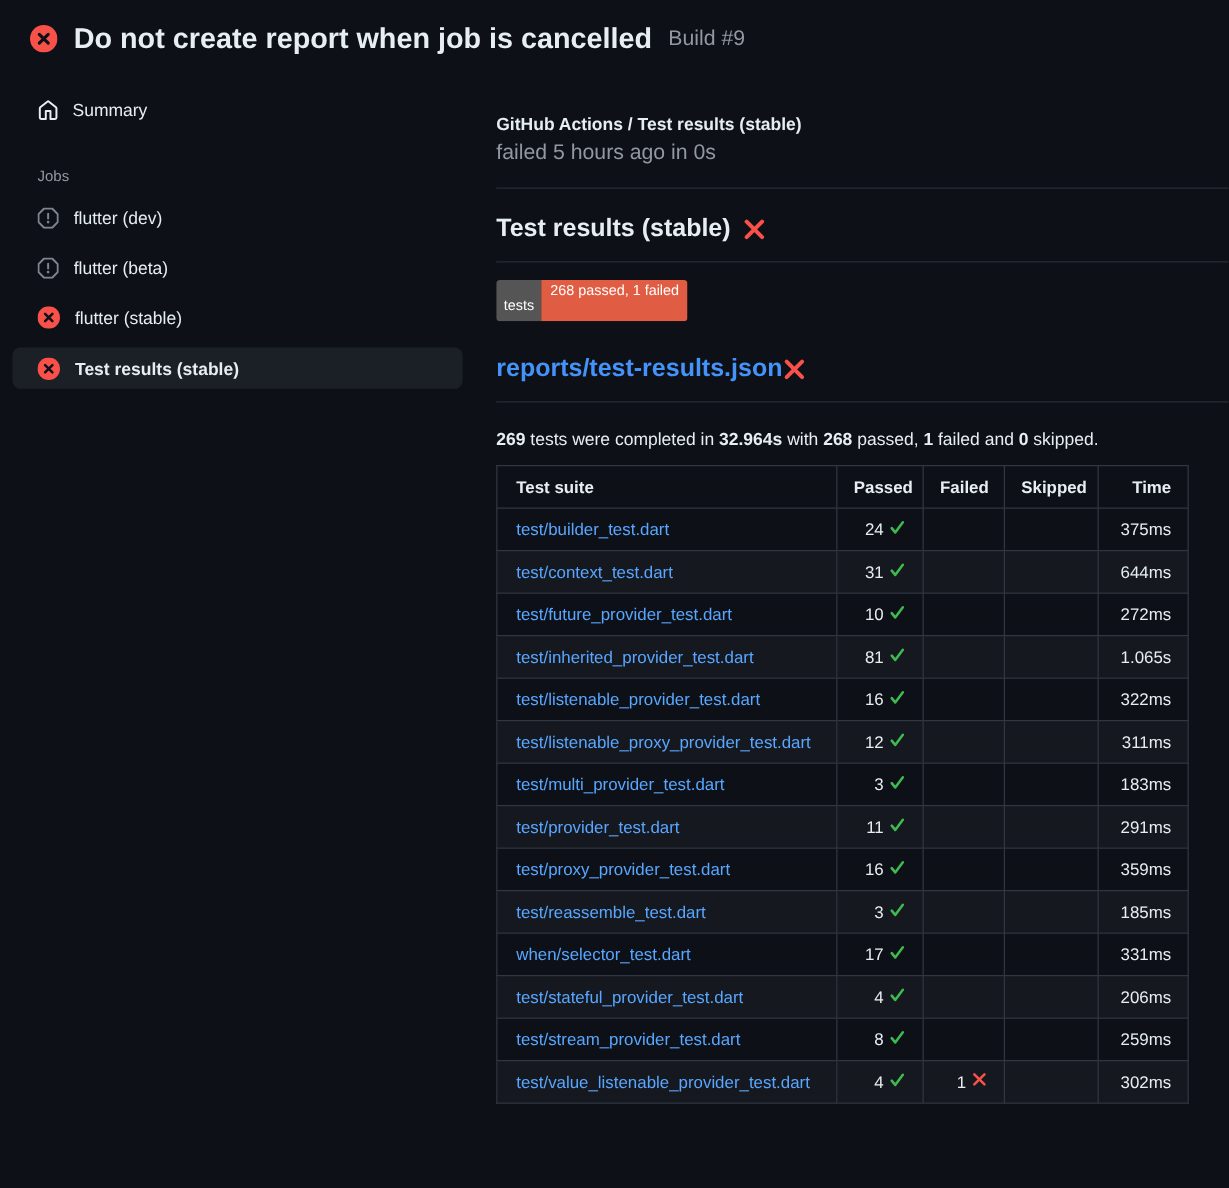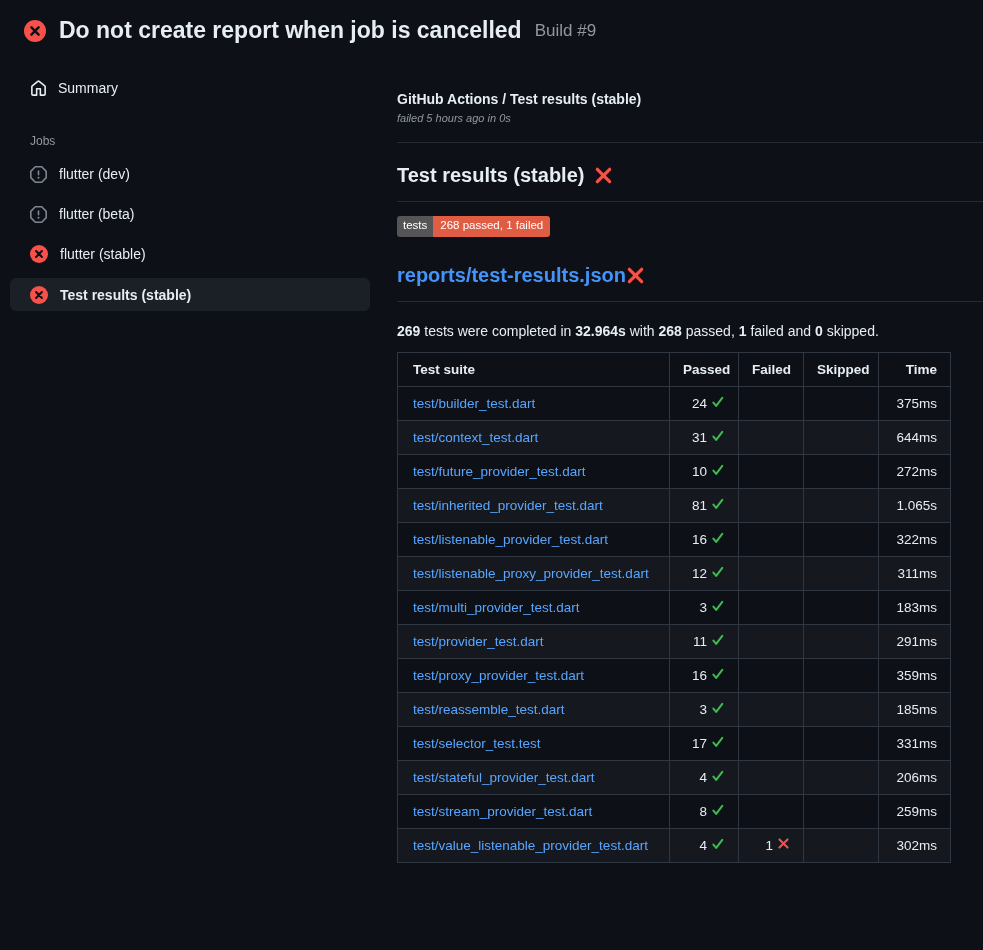--- a/index.html
+++ b/index.html
@@ -27,26 +27,26 @@
   .summary-row{display:flex;align-items:center;gap:11px;margin:0 10px;padding:6px 20px;height:32px;cursor:pointer;border-radius:6px;}
   .summary-row .lbl{font-size:14px;color:var(--fg);}
   .jobs-label{color:var(--muted);font-size:12px;margin:30px 0 6px 30px;}
   .job-item{display:flex;align-items:center;gap:12px;height:40px;margin:0 10px;padding:0 20px;border-radius:6px;cursor:pointer;}
   .job-item .lbl{font-size:14px;color:var(--fg);white-space:nowrap;}
   .job-item.selected{background:var(--sel);height:33px;margin-top:4px;margin-bottom:3px;}
   .job-item.selected .lbl{font-weight:700;}
   .ico{flex:0 0 auto;display:inline-flex;}
   
   .crumb{font-weight:700;font-size:14px;margin-top:31px;}
-  .status-line{color:var(--muted);font-size:11px;margin-top:5px;font-style:italic;}
+  .status-line{color:var(--muted);font-size:17px;margin-top:5px;}
   .rule{border:0;border-top:1px solid var(--divider);margin:18px 0 0 0;}
   .check-title{display:flex;align-items:center;gap:10px;margin-top:21px;font-size:20px;font-weight:600;}
   .rule2{border:0;border-top:1px solid var(--divider);margin:14px 0 0 0;}
   .badge{display:inline-flex;margin-top:14px;font-size:11.5px;line-height:1;border-radius:3px;overflow:hidden;cursor:pointer;}
-  .badge .b-label{background:var(--badge-gray);color:#ffffff;padding:4px 6px 5px 6px;}
+  .badge .b-label{background:var(--badge-gray);color:#ffffff;padding:16px 6px 5px 6px;}
   .badge .b-value{background:var(--badge-red);color:#ffffff;padding:4px 7px 5px 7px;}
   .report-title{display:flex;align-items:center;gap:0;margin-top:27px;font-size:20px;font-weight:600;}
   .report-title a{color:var(--link-strong);text-decoration:none;cursor:pointer;}
   .summary-text{margin-top:21px;font-size:14px;color:var(--fg);}
   .summary-text b{font-weight:700;}
   
   table.results{border-collapse:collapse;table-layout:fixed;width:553px;margin-top:13px;font-size:13.5px;}
   table.results th,table.results td{border:1px solid var(--border);}
   table.results th{font-weight:700;text-align:right;padding:9px 13px;color:var(--fg);}
   table.results th.suite{text-align:left;padding-left:15px;}
@@ -258,21 +258,21 @@
           <tr>
             <td class="suite"><a>test/reassemble_test.dart</a></td>
             <td><span class="cellnum">3<span><svg width="14" height="14" viewBox="0 0 16 16">
                     <path d="M2.7 8.6l3.2 3.9 7-9.2" fill="none" stroke="#3fb950" stroke-width="2.3" stroke-linecap="round" stroke-linejoin="round"></path>
                   </svg></span></span></td>
             <td></td>
             <td></td>
             <td>185ms</td>
           </tr>
           <tr>
-            <td class="suite"><a>test/selector_test.test</a></td>
+            <td class="suite"><a>when/selector_test.dart</a></td>
             <td><span class="cellnum">17<span><svg width="14" height="14" viewBox="0 0 16 16">
                     <path d="M2.7 8.6l3.2 3.9 7-9.2" fill="none" stroke="#3fb950" stroke-width="2.3" stroke-linecap="round" stroke-linejoin="round"></path>
                   </svg></span></span></td>
             <td></td>
             <td></td>
             <td>331ms</td>
           </tr>
           <tr>
             <td class="suite"><a>test/stateful_provider_test.dart</a></td>
             <td><span class="cellnum">4<span><svg width="14" height="14" viewBox="0 0 16 16">

